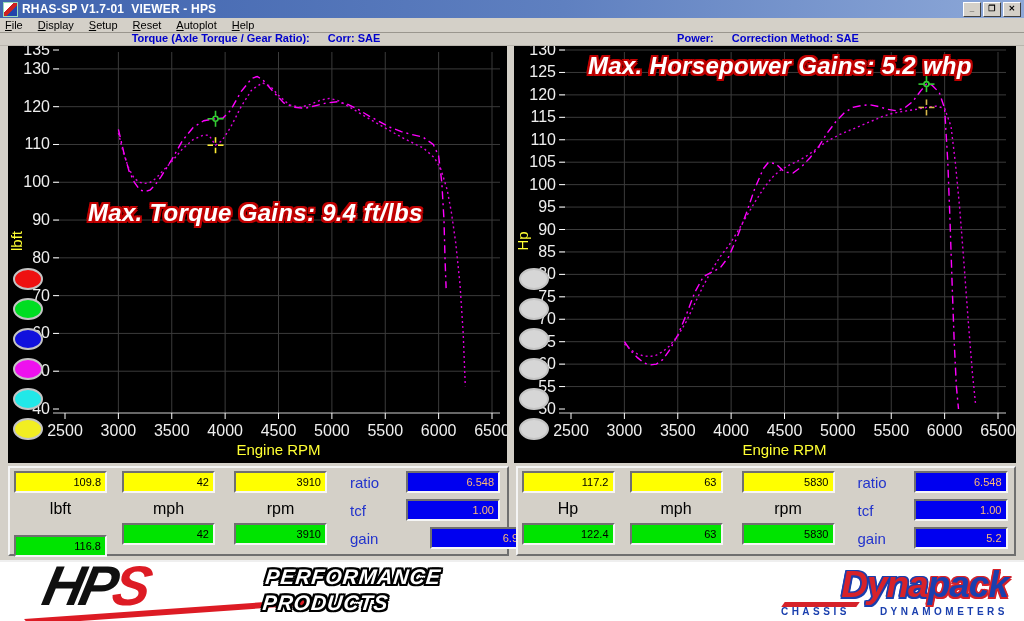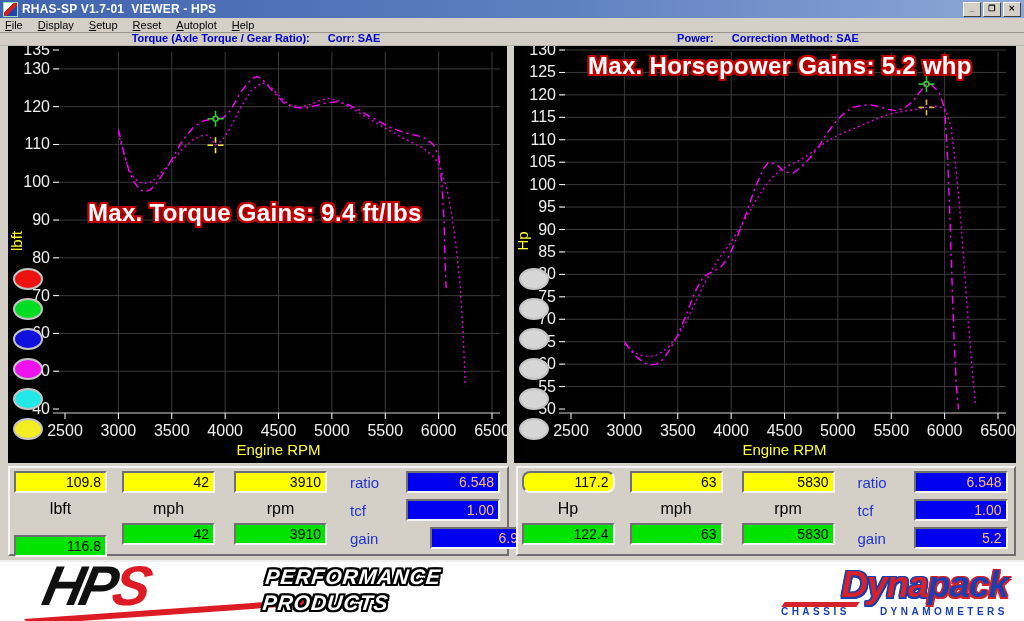--- a/index.html
+++ b/index.html
@@ -49,39 +49,39 @@
   .chart-panel.left{width:499px;}
   .chart-panel.right{width:502px;}
   .chart-svg{position:absolute;left:0;top:0;}
   .tick{fill:#efefef;font-size:16px;font-family:"Liberation Sans",sans-serif;}
   .axis-label{fill:#ffff33;font-size:15px;font-family:"Liberation Sans",sans-serif;}
   .oval-btn{
     position:absolute;left:5px;width:30px;height:22px;border-radius:50%;
     border:2px solid #c4c4c4;box-sizing:border-box;cursor:pointer;
   }
   .annotation{
-    position:absolute;white-space:nowrap;font-size:24px;font-weight:bold;
+    position:absolute;white-space:nowrap;font-size:24px;font-weight:bold;font-style:italic;
     color:#fff;letter-spacing:.3px;
     text-shadow:-2px -2px 0 #c00000,-2px 0 0 #c00000,-2px 2px 0 #c00000,
                  0 -2px 0 #c00000,0 2px 0 #c00000,
                  2px -2px 0 #c00000,2px 0 0 #c00000,2px 2px 0 #c00000;
   }
   .annotation.torque{left:80px;top:153px;}
   .annotation.power{left:74px;top:6px;}
 
   
   .data-strip{display:flex;gap:7px;padding:3px 8px 4px;height:97px;box-sizing:border-box;background:#d4d0c8;}
   .data-panel{
     position:relative;flex:1;background:#d4d0c8;
     border:2px solid;border-color:#f4f4f4 #6f6f6f #6f6f6f #f4f4f4;box-sizing:border-box;
   }
   .dp-box{
     position:absolute;width:93px;height:22px;box-sizing:border-box;
     border:2px solid;border-color:#707070 #f6f6f6 #f6f6f6 #707070;
-    font-size:14px;line-height:18px;text-align:right;padding-right:4px;color:#000;
+    font-size:11px;line-height:18px;text-align:right;padding-right:4px;color:#000;
   }
   .dp-box.yellow{background:#ffff00;}
   .dp-box.green{background:#00e400;}
   .dp-box.blue{background:#0000f0;color:#fdba74;width:94px;}
   .dp-label{position:absolute;width:93px;text-align:center;font-size:16px;color:#000;}
   .side-label{position:absolute;left:340px;font-size:15px;color:#2233cc;}
 
   
   .logo-strip{position:relative;height:63px;background:#fff;border-top:2px solid #efefef;box-sizing:border-box;}
   .hps-logo{position:absolute;left:26px;top:0px;width:450px;height:60px;}
@@ -371,21 +371,21 @@
       <div class="dp-box green" style="left:224px;top:55px;">3910</div>
       <div class="side-label" style="top:6px;">ratio</div>
       <div class="side-label" style="top:34px;">tcf</div>
       <div class="side-label" style="top:62px;">gain</div>
       <div class="dp-box blue" style="left:396px;top:3px;">6.548</div>
       <div class="dp-box blue" style="left:396px;top:31px;">1.00</div>
       <div class="dp-box blue" style="left:396px;top:59px;margin-left:24px;">6.9</div>
     </div>
 
     <div class="data-panel">
-      <div class="dp-box yellow" style="left:4px;top:3px;border-radius:8px;">117.2</div>
+      <div class="dp-box yellow" style="left:4px;top:3px;">117.2</div>
       <div class="dp-box yellow" style="left:112px;top:3px;">63</div>
       <div class="dp-box yellow" style="left:224px;top:3px;">5830</div>
       <div class="dp-label" style="left:4px;top:32px;">Hp</div>
       <div class="dp-label" style="left:112px;top:32px;">mph</div>
       <div class="dp-label" style="left:224px;top:32px;">rpm</div>
       <div class="dp-box green" style="left:4px;top:55px;">122.4</div>
       <div class="dp-box green" style="left:112px;top:55px;">63</div>
       <div class="dp-box green" style="left:224px;top:55px;">5830</div>
       <div class="side-label" style="top:6px;">ratio</div>
       <div class="side-label" style="top:34px;">tcf</div>

